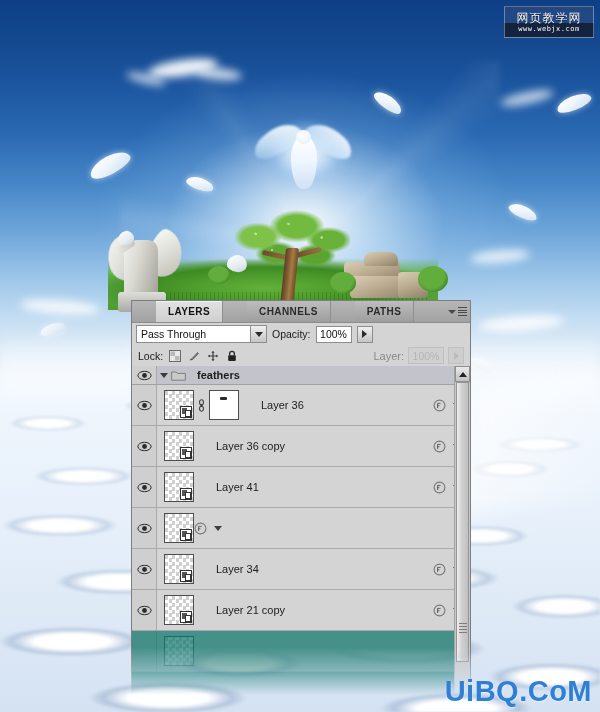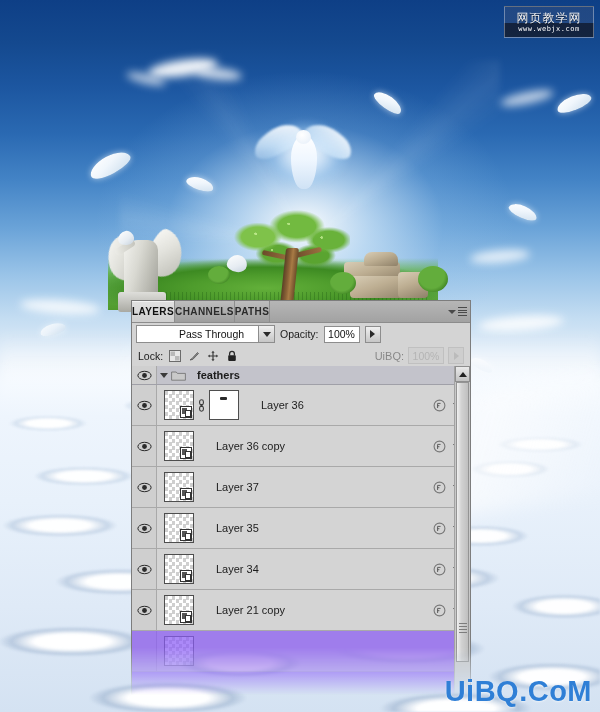--- a/index.html
+++ b/index.html
@@ -193,24 +193,25 @@
     box-shadow:0 1px 4px rgba(0,0,0,.35);
   }
 
   
   .tabbar{
     position:relative;height:21px;
     background:linear-gradient(to bottom,#b6b6b6,#a2a2a2);
     border-bottom:1px solid #8c8c8c;display:flex;align-items:stretch;
   }
   .tab{
-    display:flex;align-items:center;padding:0 0;
+    display:flex;align-items:center;padding:0 12px;
     font-size:10px;font-weight:bold;letter-spacing:.4px;color:#2b2b2b;
     border-right:1px solid #8e8e8e;cursor:default;
     background:linear-gradient(to bottom,#bdbdbd,#9e9e9e);
+    margin-left:24px;
   }
   .tab.active{
     background:linear-gradient(to bottom,#e2e2e2,#cfcfcf);color:#111;
     box-shadow:inset 0 1px 0 #f2f2f2;
   }
   .tab-spacer{flex:1;}
   .panel-menu{
     width:26px;display:flex;align-items:center;justify-content:center;gap:2px;
   }
   .pm-tri{width:0;height:0;border-left:4px solid transparent;border-right:4px solid transparent;border-top:4px solid #4a4a4a;}
@@ -218,21 +219,21 @@
   .pm-lines i{display:block;width:9px;height:1px;background:#4a4a4a;}
 
   
   .mode-row{
     height:22px;display:flex;align-items:center;padding:0 4px;gap:5px;
     background:#d4d4d4;
   }
   .blend-select{
     position:relative;width:125px;height:16px;background:#fff;
     border:1px solid #8d8d8d;display:flex;align-items:center;
-    padding-left:12px;font-size:10.5px;color:#111;justify-content:center;
+    padding-left:4px;font-size:10.5px;color:#111;
   }
   .blend-arrow{
     position:absolute;right:0;top:0;bottom:0;width:15px;
     background:linear-gradient(to bottom,#f0f0f0,#c6c6c6);
     border-left:1px solid #8d8d8d;display:flex;align-items:center;justify-content:center;
   }
   .blend-arrow b{width:0;height:0;border-left:4px solid transparent;border-right:4px solid transparent;border-top:5px solid #2b2b2b;}
   .op-label{font-size:10.5px;color:#1a1a1a;}
   .op-field{
     width:34px;height:15px;background:#fff;border:1px solid #8d8d8d;
@@ -257,21 +258,21 @@
     width:34px;height:15px;background:#cccccc;border:1px solid #a5a5a5;
     display:flex;align-items:center;justify-content:center;font-size:10.5px;color:#8a8a8a;
   }
   .fill-spin{
     width:14px;height:15px;background:#c8c8c8;border:1px solid #a5a5a5;
     display:flex;align-items:center;justify-content:center;
   }
   .fill-spin b{width:0;height:0;border-top:4px solid transparent;border-bottom:4px solid transparent;border-left:5px solid #9a9a9a;}
 
   
-  .list-area{position:absolute;left:0;right:0;top:65px;bottom:0;background:#8b5cf6;overflow:hidden;}
+  .list-area{position:absolute;left:0;right:0;top:65px;bottom:0;background:#0f766e;overflow:hidden;}
 
   .row{
     position:relative;height:40px;display:flex;align-items:center;
     border-bottom:1px solid #a9a9a9;background:#d4d4d4;
   }
   .row.group{height:18px;background:#bcbcc4;border-bottom:1px solid #a0a0a8;}
   .row.selected{background:#c3c3cb;}
 
   .eye-cell{
     width:24px;min-width:24px;height:100%;display:flex;align-items:center;justify-content:center;
@@ -482,21 +483,21 @@
             </svg>
           </span>
           <span class="li">
             <svg viewBox="0 0 12 12" width="12" height="12">
               <path d="M3.6 5.5 V3.8 a2.4 2.4 0 0 1 4.8 0 V5.5" fill="none" stroke="#2b2b2b" stroke-width="1.3"></path>
               <rect x="2.2" y="5.3" width="7.6" height="5.6" rx="0.8" fill="#222"></rect>
             </svg>
           </span>
         </span>
         <span class="fill-group">
-          <span>UiBQ:</span>
+          <span>Layer:</span>
           <span class="fill-field">
             <span>100%</span>
           </span>
           <span class="fill-spin">
               <b></b>
             </span>
         </span>
       </div>
 
       <div class="list-area">
@@ -569,42 +570,41 @@
         <div class="row">
           <span class="eye-cell">
             <svg class="eye" viewBox="0 0 15 11">
               <ellipse cx="7.5" cy="5.5" rx="6.6" ry="4.2" fill="none" stroke="#2b2b2b" stroke-width="1"></ellipse>
               <circle cx="7.5" cy="5.5" r="2.4" fill="#2b2b2b"></circle>
             </svg>
           </span>
           <span class="thumb">
             <span class="so-badge"></span>
           </span>
-          <span class="row-name">Layer 37</span>
+          <span class="row-name">Layer 41</span>
           <svg class="fx-ico" viewBox="0 0 13 13">
             <circle cx="6.5" cy="6.5" r="5.4" fill="none" stroke="#555" stroke-width="1.1"></circle>
             <path d="M4.6 9 V4.4 h3" fill="none" stroke="#333" stroke-width="1"></path>
             <path d="M4 6.7 h2.4" fill="none" stroke="#333" stroke-width="1"></path>
           </svg>
           <span class="row-tri">
               <b></b>
             </span>
         </div>
 
         <div class="row">
           <span class="eye-cell">
             <svg class="eye" viewBox="0 0 15 11">
               <ellipse cx="7.5" cy="5.5" rx="6.6" ry="4.2" fill="none" stroke="#2b2b2b" stroke-width="1"></ellipse>
               <circle cx="7.5" cy="5.5" r="2.4" fill="#2b2b2b"></circle>
             </svg>
           </span>
           <span class="thumb">
             <span class="so-badge"></span>
           </span>
-          <span class="row-name">Layer 35</span>
           <svg class="fx-ico" viewBox="0 0 13 13">
             <circle cx="6.5" cy="6.5" r="5.4" fill="none" stroke="#555" stroke-width="1.1"></circle>
             <path d="M4.6 9 V4.4 h3" fill="none" stroke="#333" stroke-width="1"></path>
             <path d="M4 6.7 h2.4" fill="none" stroke="#333" stroke-width="1"></path>
           </svg>
           <span class="row-tri">
               <b></b>
             </span>
         </div>
 

